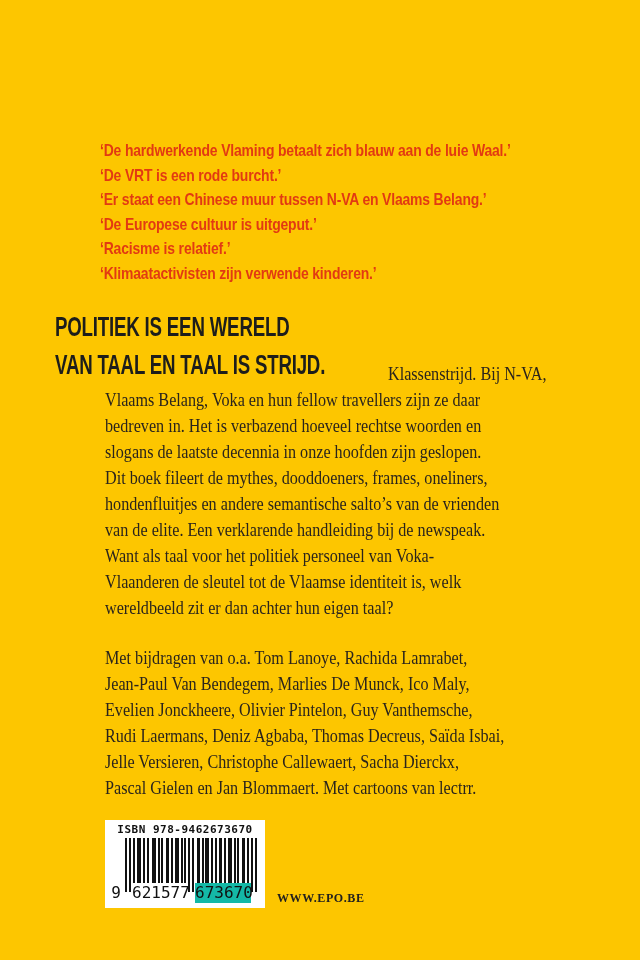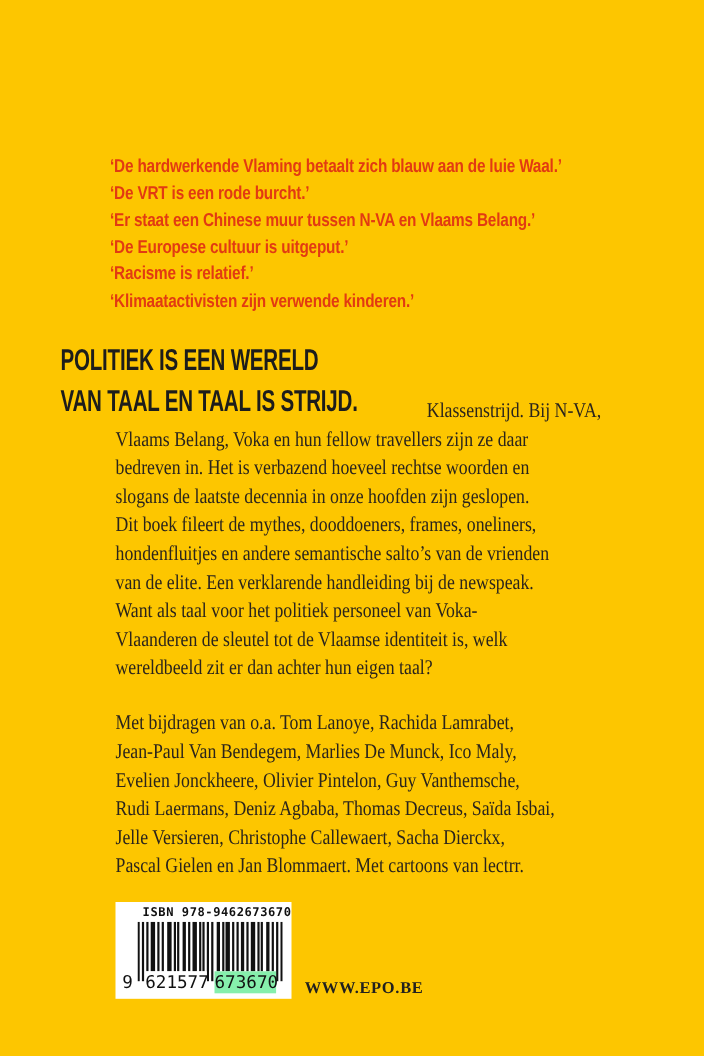--- a/index.html
+++ b/index.html
@@ -79,21 +79,21 @@
   .barcode-box {
     position: absolute;
     left: 105px;
     top: 820px;
     width: 160px;
     height: 88px;
     background: #FFFFFF;
   }
   .isbn-label {
     margin-top: 3px;
-    text-align: right;
+    text-align: center;
     font-family: "DejaVu Sans Mono", monospace;
     font-size: 11px;
     font-weight: bold;
     letter-spacing: 0.5px;
     color: #111;
     white-space: nowrap;
   }
   .bars-wrap {
     position: relative;
     margin: 2px 0 0 20px;
@@ -106,28 +106,28 @@
     top: 45px;
     font-family: "DejaVu Sans Mono", monospace;
     font-size: 16px;
     color: #111;
     text-align: center;
     line-height: 20px;
     white-space: nowrap;
   }
   .bc-lead { left: -15px; width: 12px; }
   .bc-g1 { left: 7px;  width: 56px; background: #fff; }
-  .bc-g2 { left: 70px; width: 56px; background: #86efac; }
+  .bc-g2 { left: 70px; width: 56px; background: #14b8a6; }
   .website {
     position: absolute;
     left: 277px;
     top: 891px;
     font-family: "Liberation Serif", serif;
     font-weight: bold;
-    font-size: 15px;
+    font-size: 12px;
     letter-spacing: 0.6px;
     color: #21201E;
   }
 </style>
 </head>
 <body>
 
 <div class="cover">
 
   <div class="quotes">

